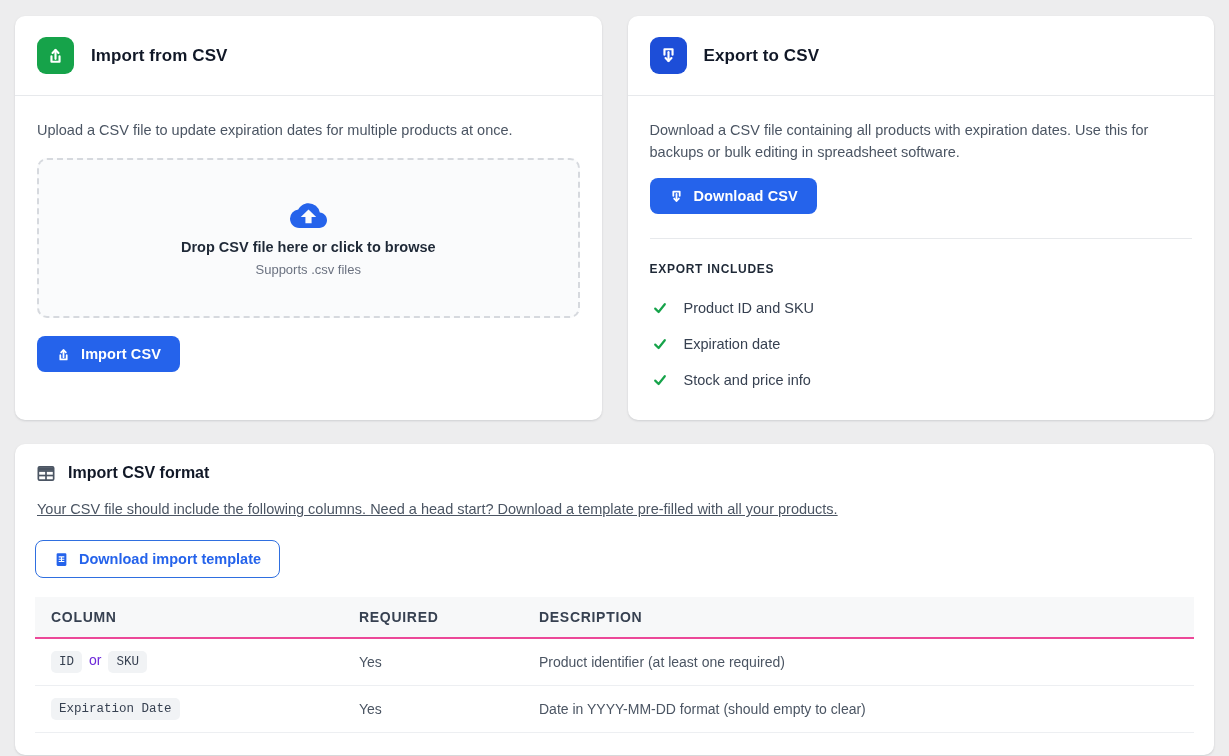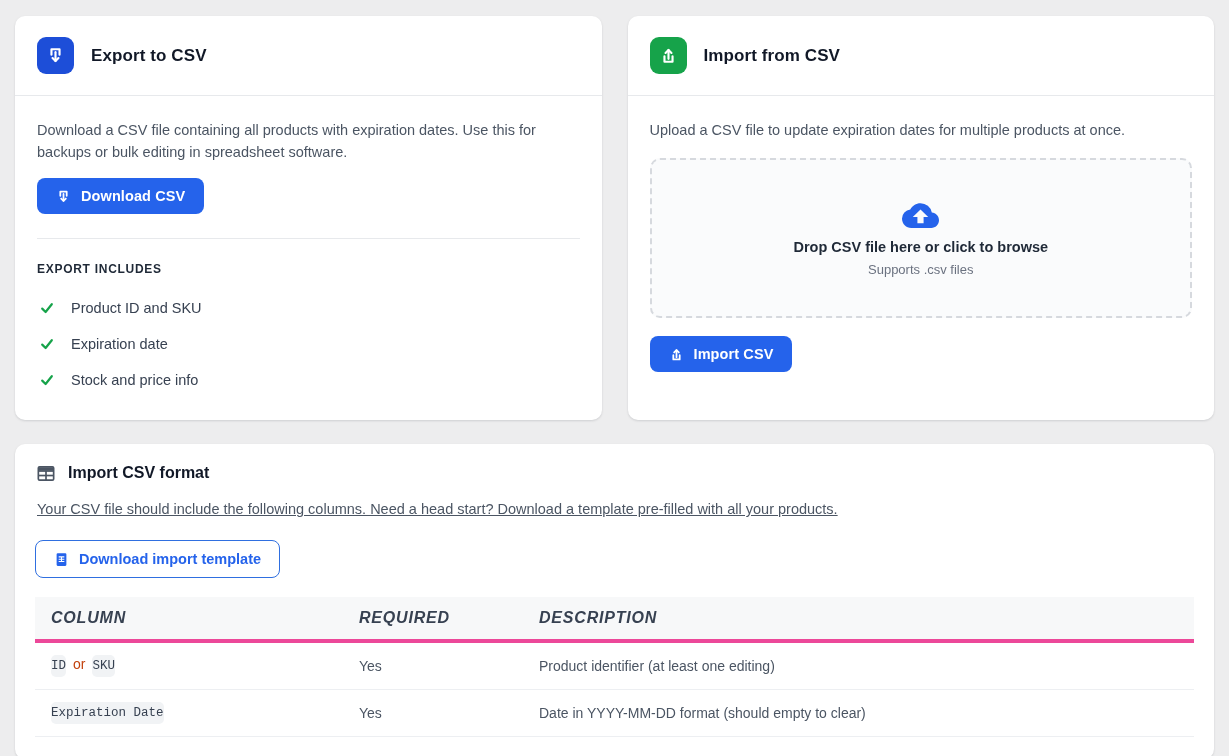--- a/index.html
+++ b/index.html
@@ -92,106 +92,53 @@
   .bottom-card { margin-top: 24px; padding: 20px 20px 22px; display: block; }
   .bottom-title-row { display: flex; align-items: center; gap: 13px; margin-bottom: 16px; padding-left: 2px; }
   .bottom-title { font-size: 16px; font-weight: 700; color: #111827; }
   .bottom-card .body-text { margin-bottom: 20px; padding-left: 2px; text-decoration: underline; }
   .template-btn-row { margin-bottom: 19px; }
 
   table.format-table { width: 100%; border-collapse: collapse; }
   .format-table th {
     background: #f7f8f9;
     text-align: left;
-    font-size: 16px; font-weight: 700;
+    font-size: 14px; font-weight: 700;
     letter-spacing: .05em; text-transform: uppercase;
     color: #374151;
     padding: 12px 16px;
-    border-bottom: 4px solid #ec4899;
-    font-style: italic;
+    border-bottom: 2px solid #ec4899;
   }
   .format-table td {
     padding: 12px 16px;
     font-size: 14px; color: #4b5563;
     border-bottom: 1px solid #edeff2;
     vertical-align: middle;
   }
   .col-column { width: 308px; }
   .col-required { width: 180px; }
   .code-chip {
     display: inline-block;
     font-family: "Liberation Mono", "DejaVu Sans Mono", monospace;
     font-size: 12.5px;
     color: #374151;
     background: #f1f3f5;
     border-radius: 5px;
-    padding: 4px 0;
-  }
-  .chip-sep { margin: 0 7px; color: #c2410c; font-size: 14px; }
+    padding: 4px 8px;
+  }
+  .chip-sep { margin: 0 7px; color: #6d28d9; font-size: 14px; }
   .cell-required { color: #374151; }
   svg { display: block; }
 </style>
 </head>
 <body>
 
 <div class="page">
 
   <div class="top-grid">
-
-    <section class="card">
-      <div class="card-header">
-        <div class="icon-tile blue">
-          <svg width="19" height="19" viewBox="0 0 16 16" fill="none" stroke="#ffffff" stroke-width="1.8" stroke-linecap="round" stroke-linejoin="round">
-            <path d="M4.6 7.3 V2.7 H11.4 V7.3"></path>
-            <path d="M8 5.2 V12.6"></path>
-            <path d="M5.5 10.2 L8 12.7 L10.5 10.2"></path>
-          </svg>
-        </div>
-        <h2 class="card-title">Export to CSV</h2>
-      </div>
-      <div class="card-body export-body">
-        <p class="body-text">Download a CSV file containing all products with expiration dates. Use this for backups or bulk editing in spreadsheet software.</p>
-        <button class="btn-primary">
-          <span>
-            <svg width="15" height="15" viewBox="0 0 16 16" fill="none" stroke="#ffffff" stroke-width="1.9" stroke-linecap="round" stroke-linejoin="round">
-              <path d="M4.6 7.3 V2.7 H11.4 V7.3"></path>
-              <path d="M8 5.2 V12.6"></path>
-              <path d="M5.5 10.2 L8 12.7 L10.5 10.2"></path>
-            </svg>
-          </span>
-          <span>Download CSV</span>
-        </button>
-        <hr class="export-divider">
-        <div class="includes-heading">EXPORT INCLUDES</div>
-        <div class="include-item">
-          <span>
-            <svg width="14" height="14" viewBox="0 0 14 14" fill="none" stroke="#16a34a" stroke-width="2.2" stroke-linecap="round" stroke-linejoin="round">
-              <path d="M2.2 7.6 L5.6 11 L11.8 3.2"></path>
-            </svg>
-          </span>
-          <span>Product ID and SKU</span>
-        </div>
-        <div class="include-item">
-          <span>
-            <svg width="14" height="14" viewBox="0 0 14 14" fill="none" stroke="#16a34a" stroke-width="2.2" stroke-linecap="round" stroke-linejoin="round">
-              <path d="M2.2 7.6 L5.6 11 L11.8 3.2"></path>
-            </svg>
-          </span>
-          <span>Expiration date</span>
-        </div>
-        <div class="include-item">
-          <span>
-            <svg width="14" height="14" viewBox="0 0 14 14" fill="none" stroke="#16a34a" stroke-width="2.2" stroke-linecap="round" stroke-linejoin="round">
-              <path d="M2.2 7.6 L5.6 11 L11.8 3.2"></path>
-            </svg>
-          </span>
-          <span>Stock and price info</span>
-        </div>
-      </div>
-    </section>
 
     <section class="card">
       <div class="card-header">
         <div class="icon-tile green">
           <svg width="19" height="19" viewBox="0 0 16 16" fill="none" stroke="#ffffff" stroke-width="1.8" stroke-linecap="round" stroke-linejoin="round">
             <path d="M4.6 8.7 V13.3 H11.4 V8.7"></path>
             <path d="M8 10.8 V3.4"></path>
             <path d="M5.5 5.8 L8 3.3 L10.5 5.8"></path>
           </svg>
         </div>
@@ -212,20 +159,72 @@
           <button class="btn-primary">
             <span>
               <svg width="15" height="15" viewBox="0 0 16 16" fill="none" stroke="#ffffff" stroke-width="1.9" stroke-linecap="round" stroke-linejoin="round">
                 <path d="M4.6 8.7 V13.3 H11.4 V8.7"></path>
                 <path d="M8 10.8 V3.4"></path>
                 <path d="M5.5 5.8 L8 3.3 L10.5 5.8"></path>
               </svg>
             </span>
             <span>Import CSV</span>
           </button>
+        </div>
+      </div>
+    </section>
+
+    <section class="card">
+      <div class="card-header">
+        <div class="icon-tile blue">
+          <svg width="19" height="19" viewBox="0 0 16 16" fill="none" stroke="#ffffff" stroke-width="1.8" stroke-linecap="round" stroke-linejoin="round">
+            <path d="M4.6 7.3 V2.7 H11.4 V7.3"></path>
+            <path d="M8 5.2 V12.6"></path>
+            <path d="M5.5 10.2 L8 12.7 L10.5 10.2"></path>
+          </svg>
+        </div>
+        <h2 class="card-title">Export to CSV</h2>
+      </div>
+      <div class="card-body export-body">
+        <p class="body-text">Download a CSV file containing all products with expiration dates. Use this for backups or bulk editing in spreadsheet software.</p>
+        <button class="btn-primary">
+          <span>
+            <svg width="15" height="15" viewBox="0 0 16 16" fill="none" stroke="#ffffff" stroke-width="1.9" stroke-linecap="round" stroke-linejoin="round">
+              <path d="M4.6 7.3 V2.7 H11.4 V7.3"></path>
+              <path d="M8 5.2 V12.6"></path>
+              <path d="M5.5 10.2 L8 12.7 L10.5 10.2"></path>
+            </svg>
+          </span>
+          <span>Download CSV</span>
+        </button>
+        <hr class="export-divider">
+        <div class="includes-heading">EXPORT INCLUDES</div>
+        <div class="include-item">
+          <span>
+            <svg width="14" height="14" viewBox="0 0 14 14" fill="none" stroke="#16a34a" stroke-width="2.2" stroke-linecap="round" stroke-linejoin="round">
+              <path d="M2.2 7.6 L5.6 11 L11.8 3.2"></path>
+            </svg>
+          </span>
+          <span>Product ID and SKU</span>
+        </div>
+        <div class="include-item">
+          <span>
+            <svg width="14" height="14" viewBox="0 0 14 14" fill="none" stroke="#16a34a" stroke-width="2.2" stroke-linecap="round" stroke-linejoin="round">
+              <path d="M2.2 7.6 L5.6 11 L11.8 3.2"></path>
+            </svg>
+          </span>
+          <span>Expiration date</span>
+        </div>
+        <div class="include-item">
+          <span>
+            <svg width="14" height="14" viewBox="0 0 14 14" fill="none" stroke="#16a34a" stroke-width="2.2" stroke-linecap="round" stroke-linejoin="round">
+              <path d="M2.2 7.6 L5.6 11 L11.8 3.2"></path>
+            </svg>
+          </span>
+          <span>Stock and price info</span>
         </div>
       </div>
     </section>
 
   </div>
 
   <section class="card bottom-card">
     <div class="bottom-title-row">
       <span>
         <svg width="18" height="17" viewBox="0 0 16 15" fill="none" stroke="#4b5563" stroke-width="1.5">
@@ -257,21 +256,21 @@
           <th class="col-required">REQUIRED</th>
           <th>DESCRIPTION</th>
         </tr>
       </thead>
       <tbody>
         <tr>
           <td>
             <span class="code-chip">ID</span><span class="chip-sep">or</span><span class="code-chip">SKU</span>
           </td>
           <td class="cell-required">Yes</td>
-          <td>Product identifier (at least one editing)</td>
+          <td>Product identifier (at least one required)</td>
         </tr>
         <tr>
           <td>
             <span class="code-chip">Expiration Date</span>
           </td>
           <td class="cell-required">Yes</td>
           <td>Date in YYYY-MM-DD format (should empty to clear)</td>
         </tr>
       </tbody>
     </table>

